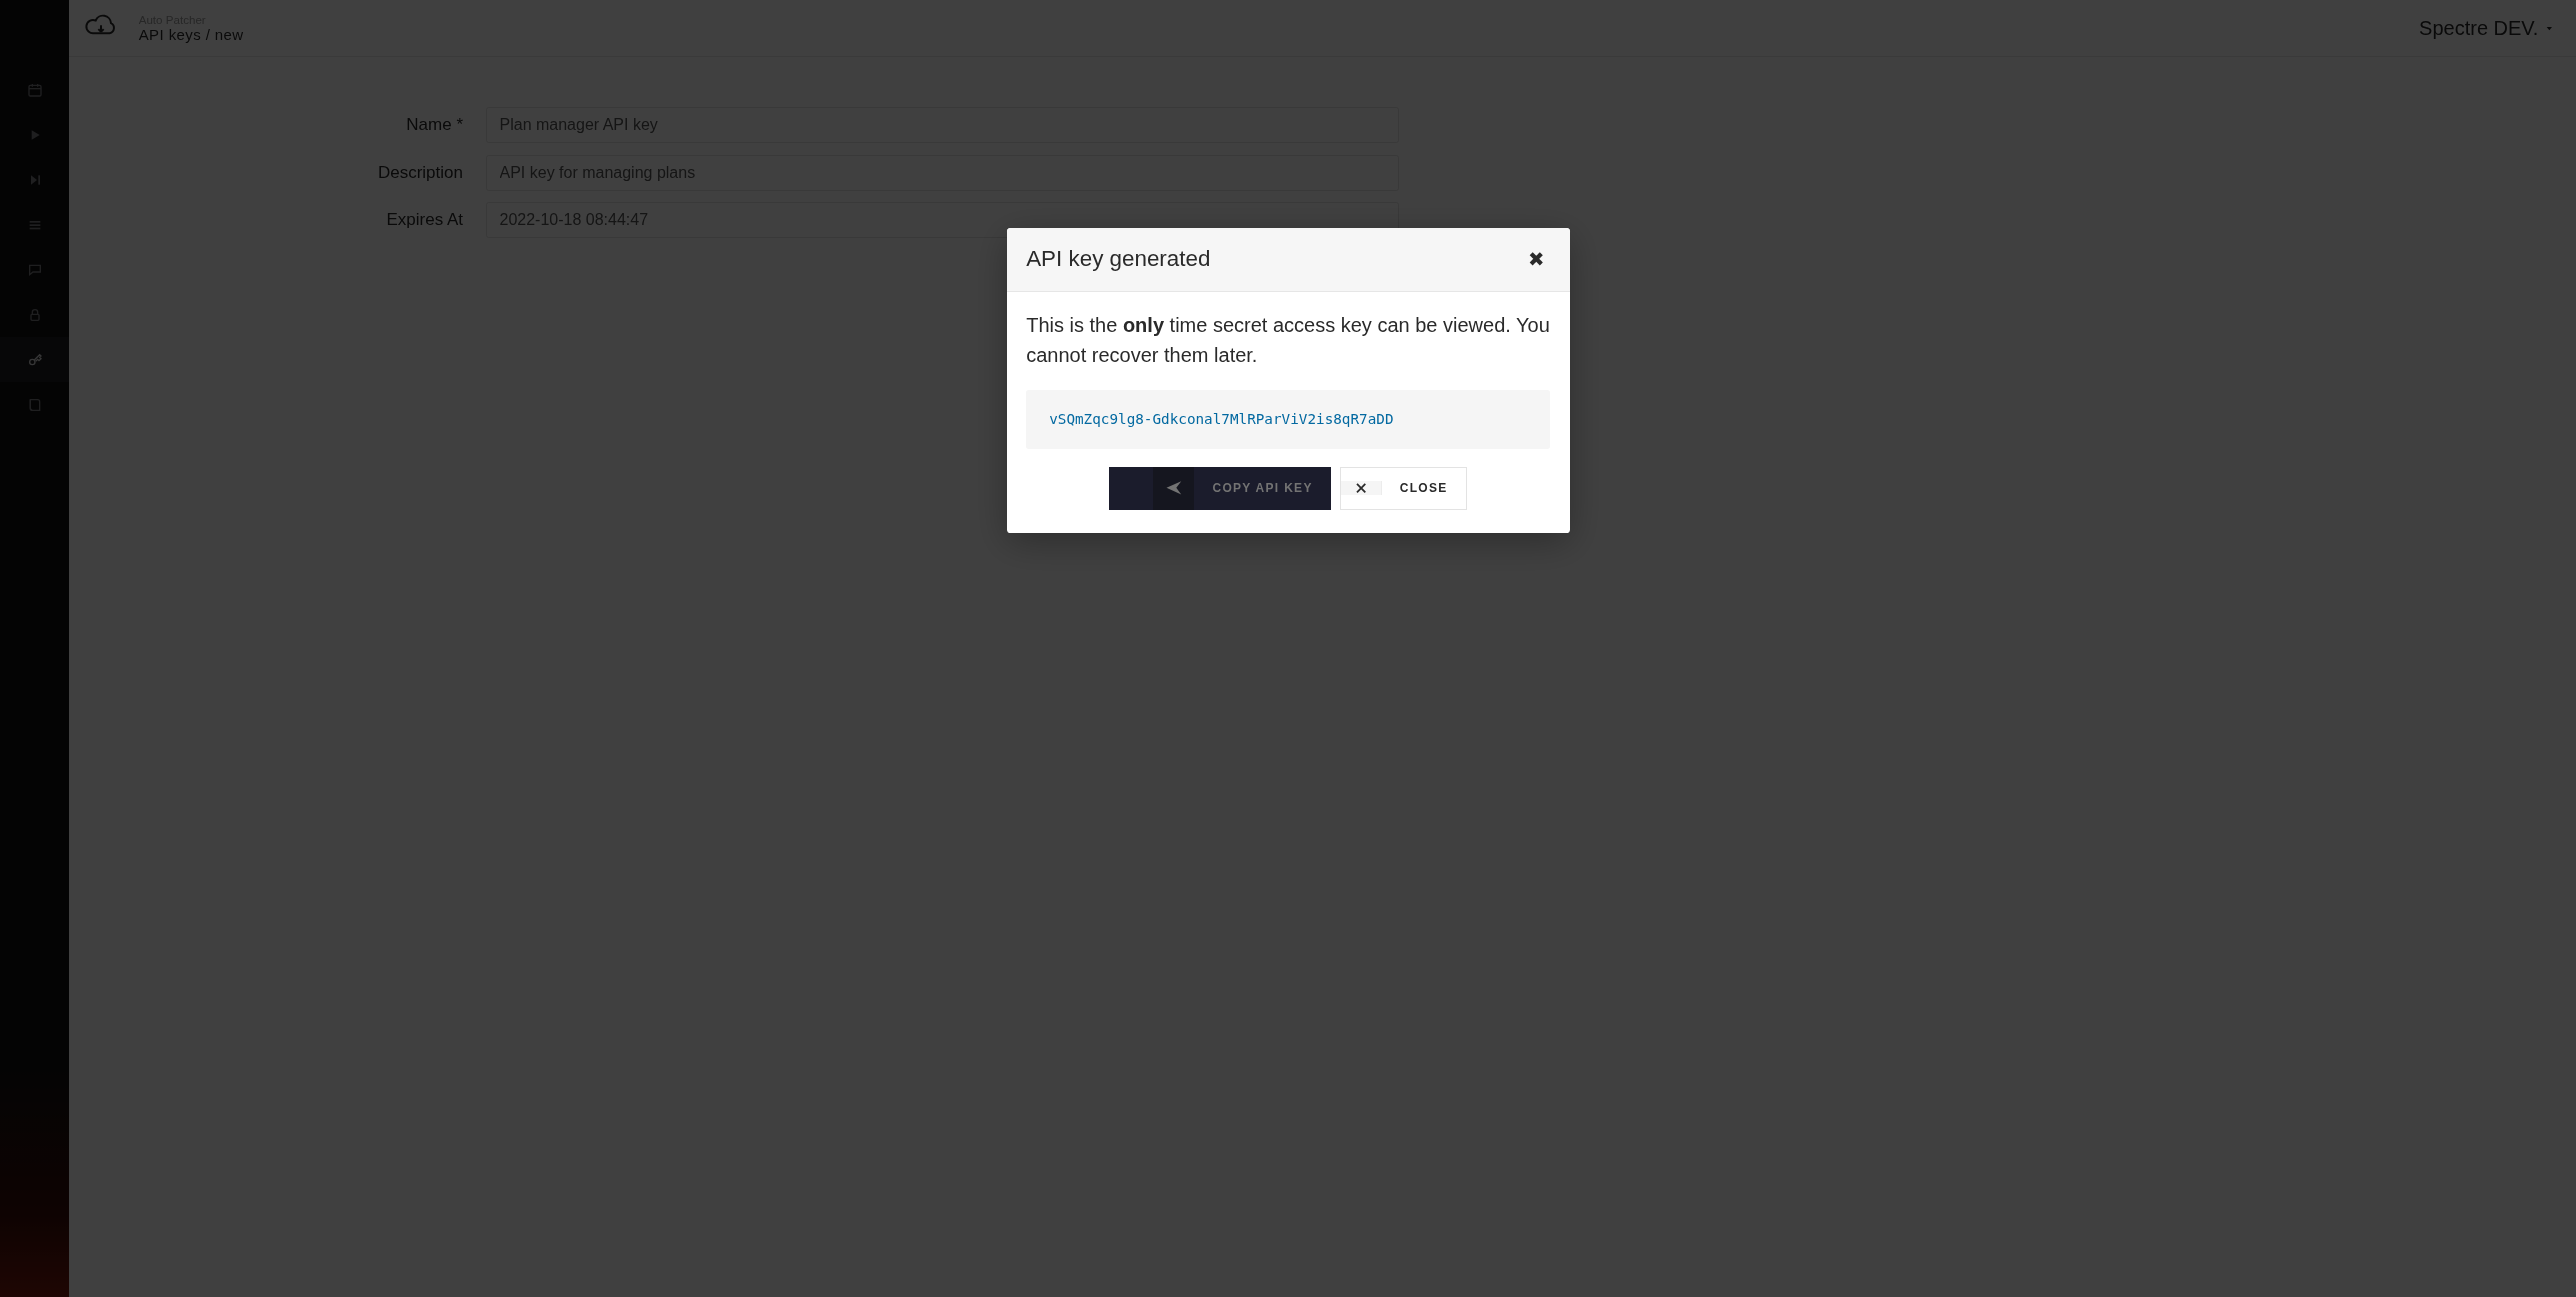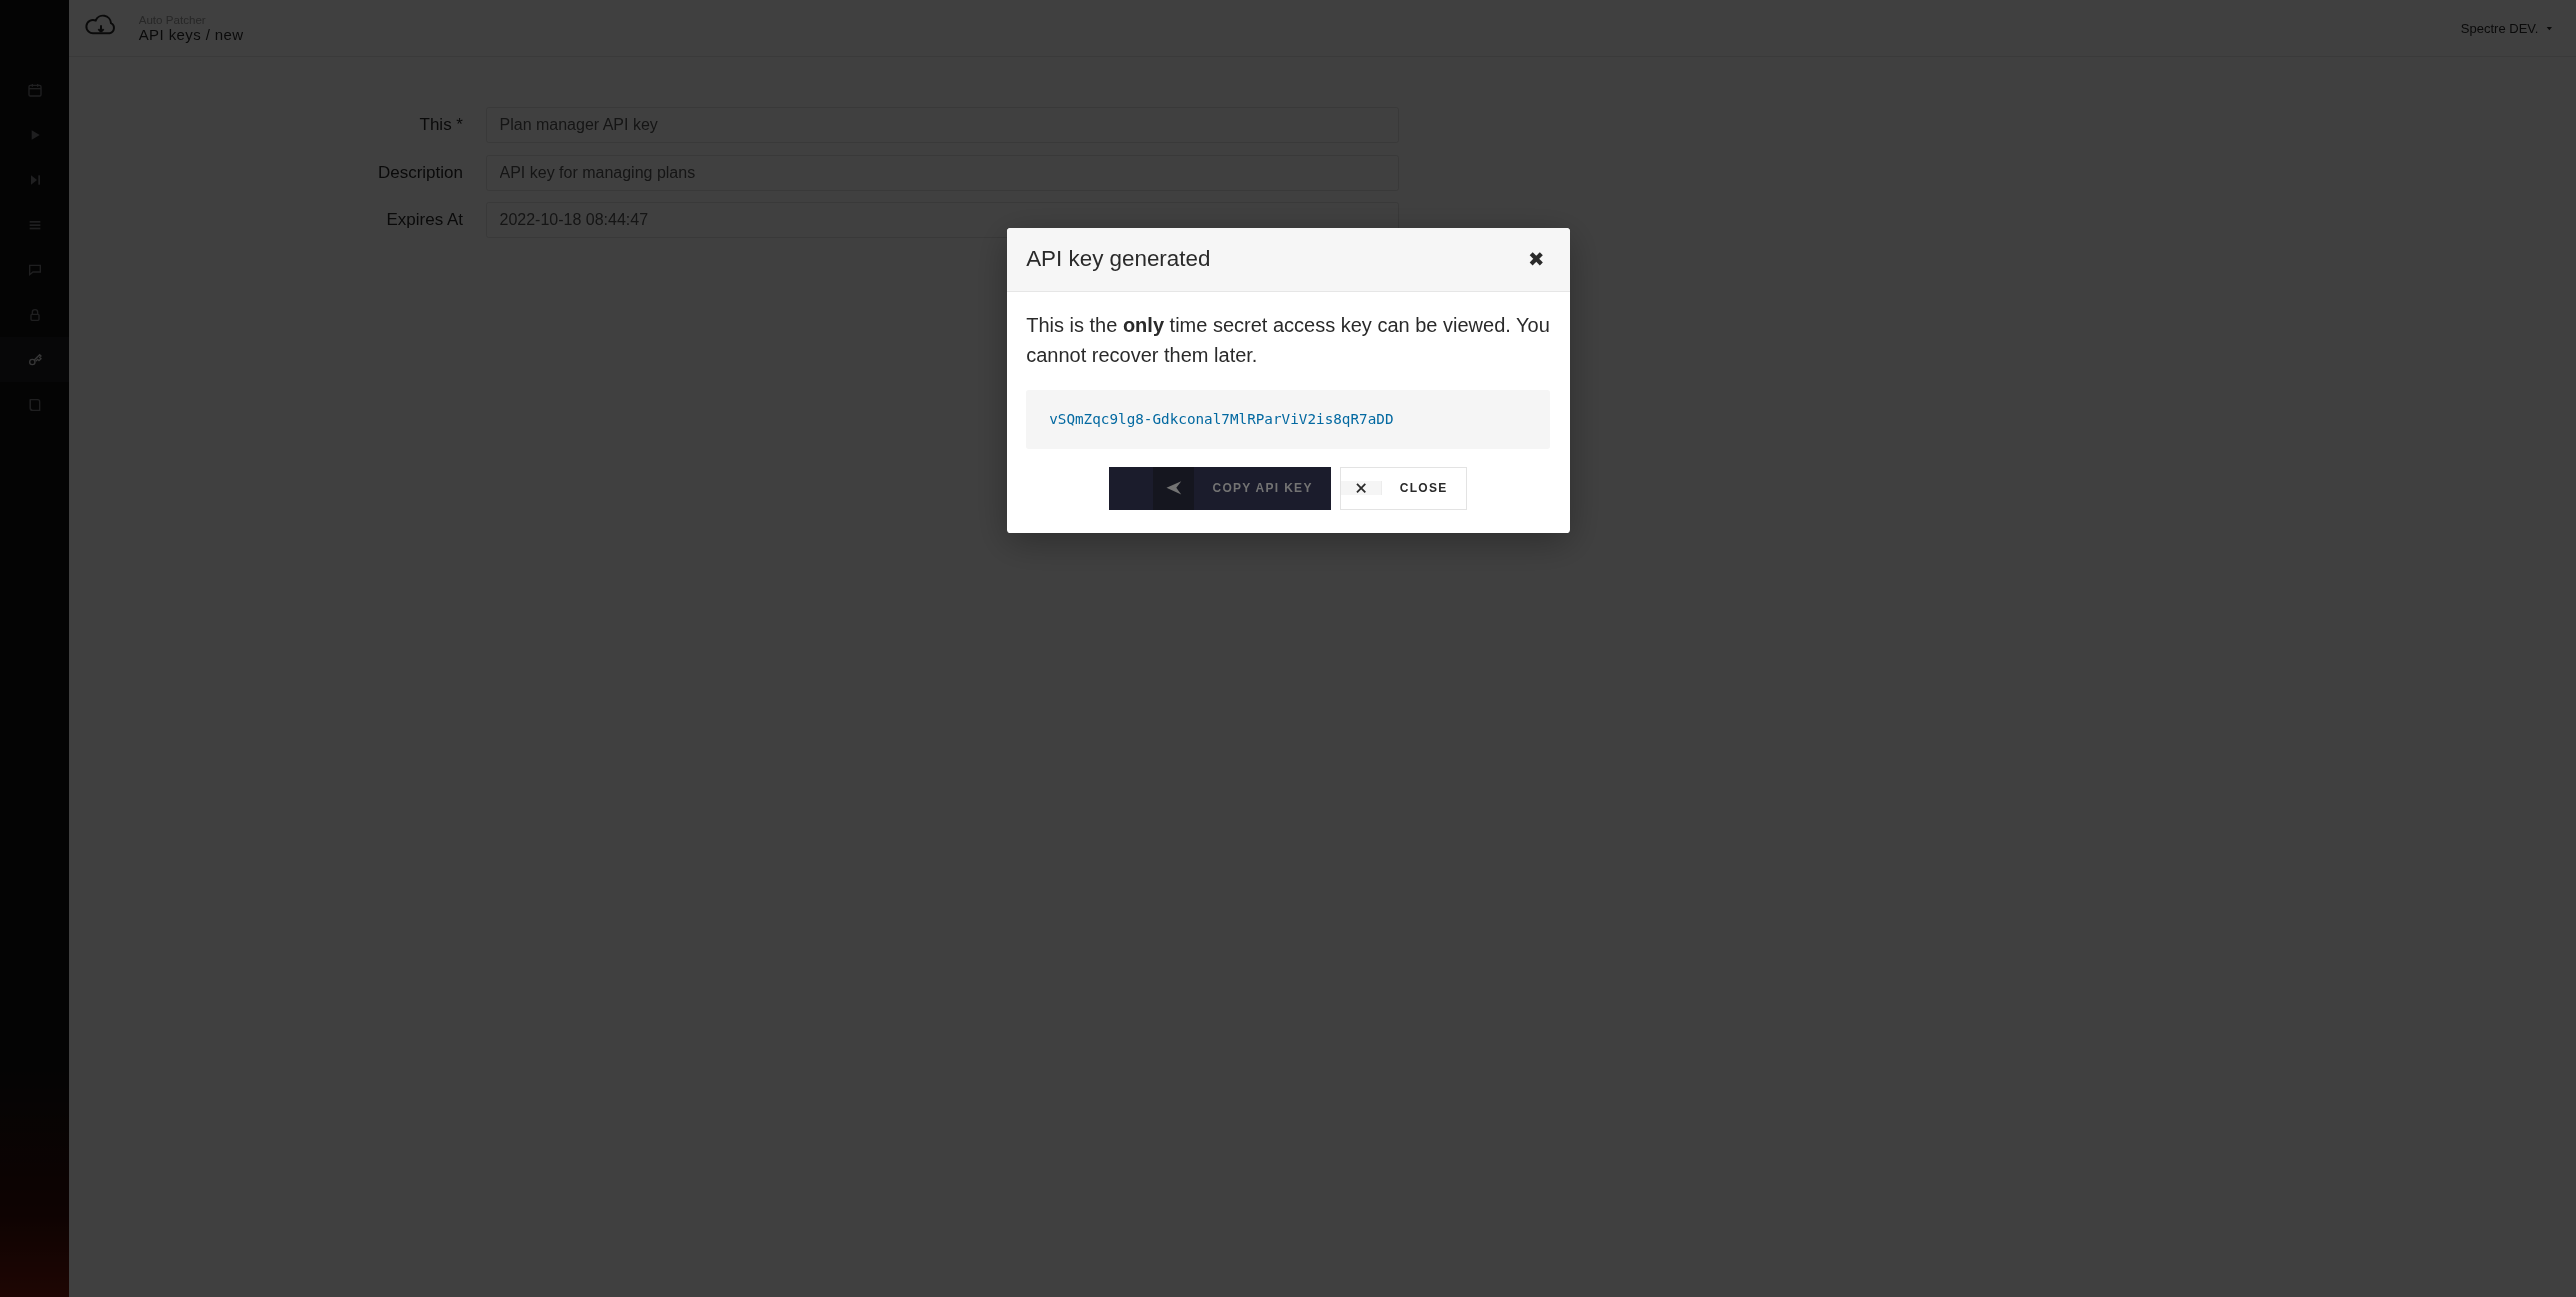--- a/index.html
+++ b/index.html
@@ -46,21 +46,21 @@
     border-bottom: 0.9px solid #e8e8e8;
     display: flex;
     align-items: center;
     padding: 0 21.5px 0 7.2px;
     position: relative;
   }
   .logo { margin: 0 21.5px 0 9px; color: #2b2b2b; }
   .title-stack { display: flex; flex-direction: column; line-height: 1.15; }
   .app-name { font-size: 11.6px; color: #999; }
   .page-title { font-size: 15px; color: #2b2b2b; font-weight: 400; letter-spacing: 0.4px; }
-  .user-menu { margin-left: auto; font-size: 13px; color: #2b2b2b; display: flex; align-items: center; gap: 5.4px; cursor: pointer; }
+  .user-menu { margin-left: auto; font-size: 20px; color: #2b2b2b; display: flex; align-items: center; gap: 5.4px; cursor: pointer; }
   .user-menu svg { width: 10.7px; height: 10.7px; }
 
   
   .content { flex: 1; padding: 50px 36px; overflow: auto; }
   .form-row {
     display: flex;
     align-items: center;
     gap: 23px;
     margin-bottom: 11.6px;
   }
@@ -247,21 +247,21 @@
       <div class="user-menu">
         <span>Spectre DEV.</span>
         <svg viewBox="0 0 24 24" fill="currentColor">
             <polygon points="6,9 18,9 12,16"></polygon>
           </svg>
       </div>
     </header>
 
     <section class="content">
       <div class="form-row">
-        <div class="form-label">This *</div>
+        <div class="form-label">Name *</div>
         <input class="form-input" type="text" value="Plan manager API key" style="">
       </div>
       <div class="form-row">
         <div class="form-label">Description</div>
         <input class="form-input" type="text" value="API key for managing plans" style="">
       </div>
       <div class="form-row">
         <div class="form-label">Expires At</div>
         <input class="form-input" type="text" value="2022-10-18 08:44:47" style="">
       </div>

